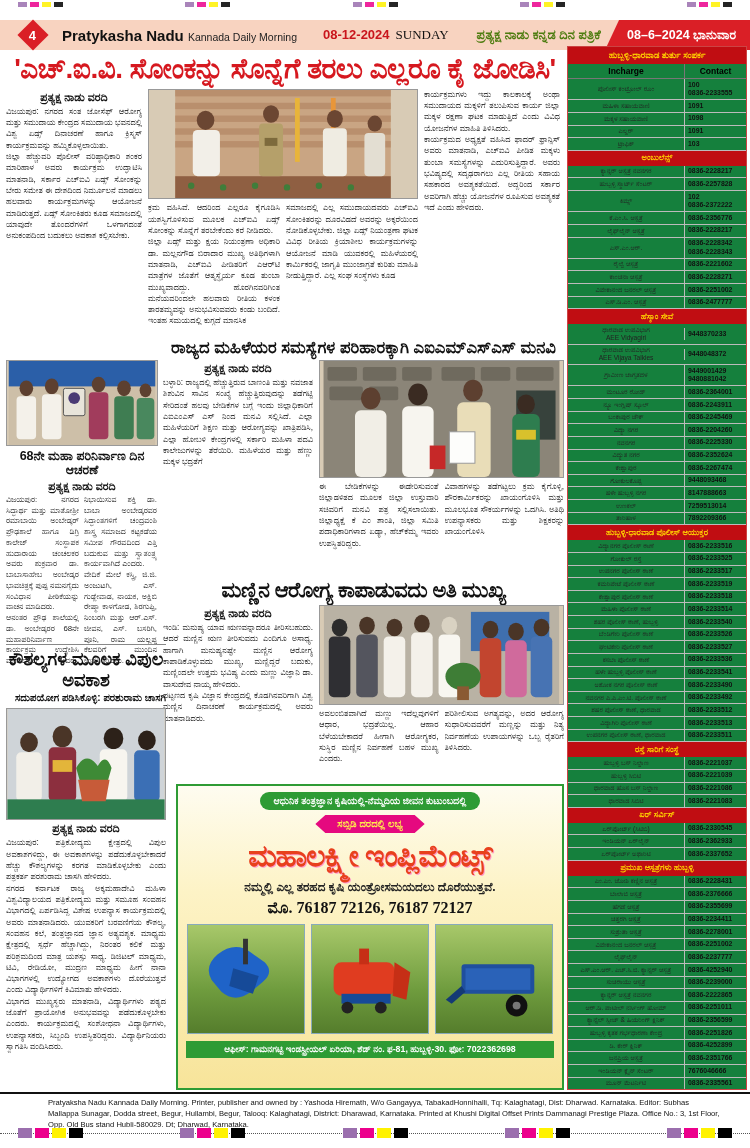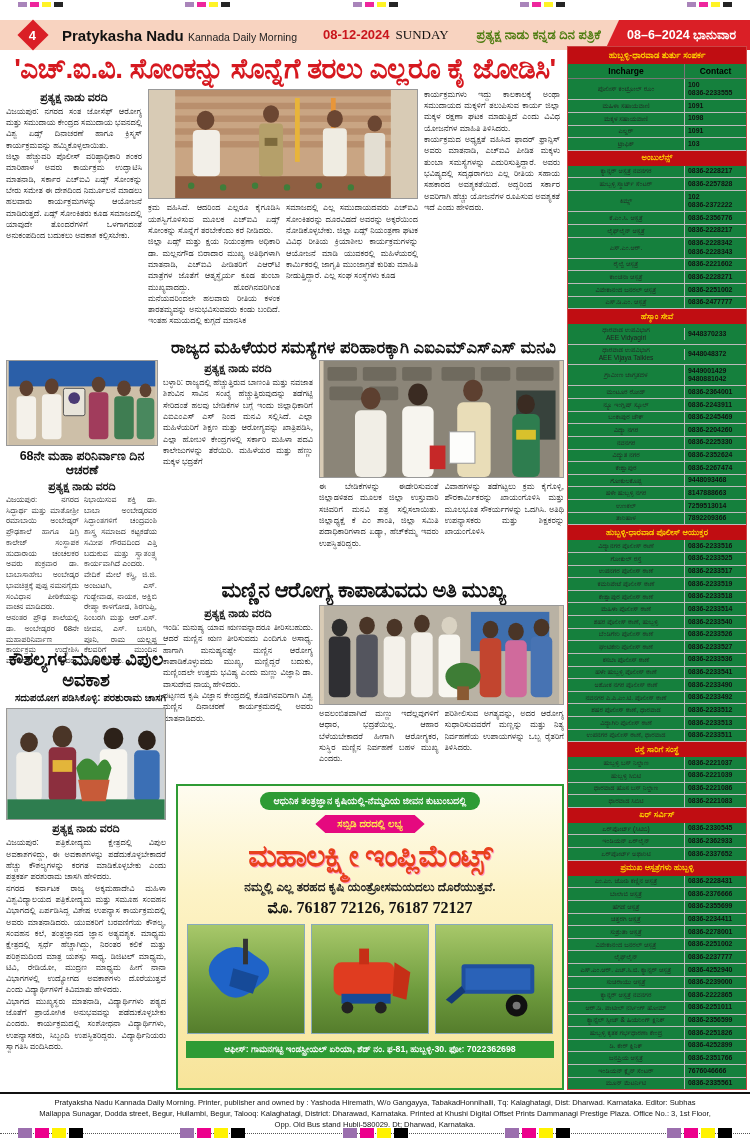--- a/index.html
+++ b/index.html
@@ -92,21 +92,21 @@
   .dir-title { background:#c00d12; color:#ffd200; font-weight:bold; font-size:8.6px; text-align:center; padding:3px 2px; }
   .dir-colhdr { display:flex; border-bottom:1px solid #777; font-weight:bold; font-size:8.5px; }
   .dir-colhdr div { padding:2px; text-align:center; }
   .dir-section-bar { background:#c00d12; color:#ffd200; font-weight:bold; font-size:8.2px; text-align:center; padding:2.5px 2px; }
   .dir-row { display:flex; border-bottom:1px solid #bbb; align-items:center; }
   .dir-name { flex:1.3; font-size:6.6px; text-align:center; padding:1.5px 2px; white-space:pre-line; line-height:1.25; color:#222; }
   .dir-contact { width:62px; font-size:6.9px; font-weight:bold; padding:1.5px 3px; border-left:1px solid #bbb; white-space:pre-line; line-height:1.25; color:#111; }
 
   
   .footer { position:absolute; left:0; top:1092px; width:750px; border-top:2px solid #111; padding-top:3px; }
-  .footer p { text-align:center; font-size:7.6px; color:#111; line-height:1.45; }
+  .footer p { text-align:left; font-size:7.6px; color:#111; line-height:1.45;padding-left:48px; }
   .footer .dotline { border-top:1px dotted #555; margin-top:3px; }
 </style>
 </head>
 <body>
 
 <div class="page">
 
   <div class="marks-row top">
       <div class="mark-group">
         <div class="mark" style="background: rgb(155, 111, 174);"></div>

